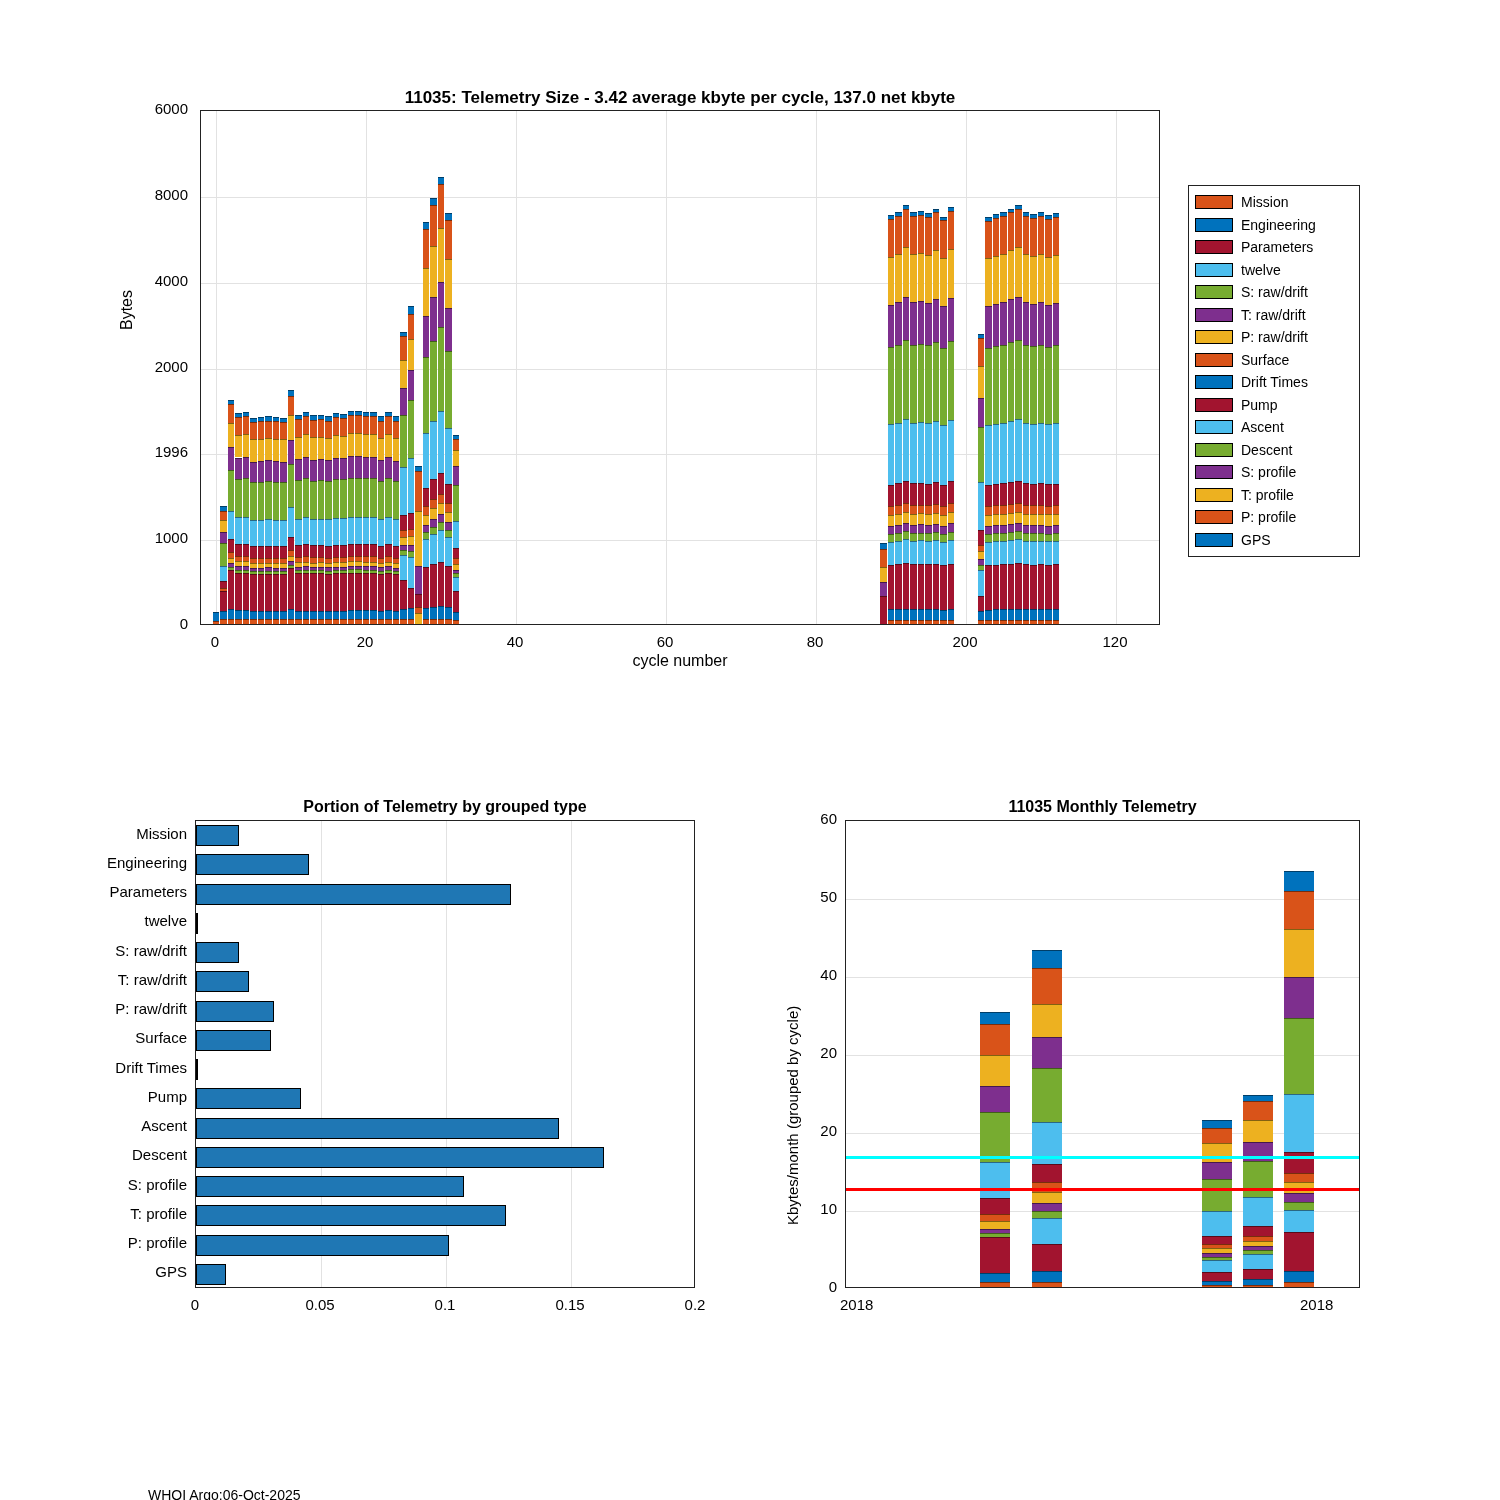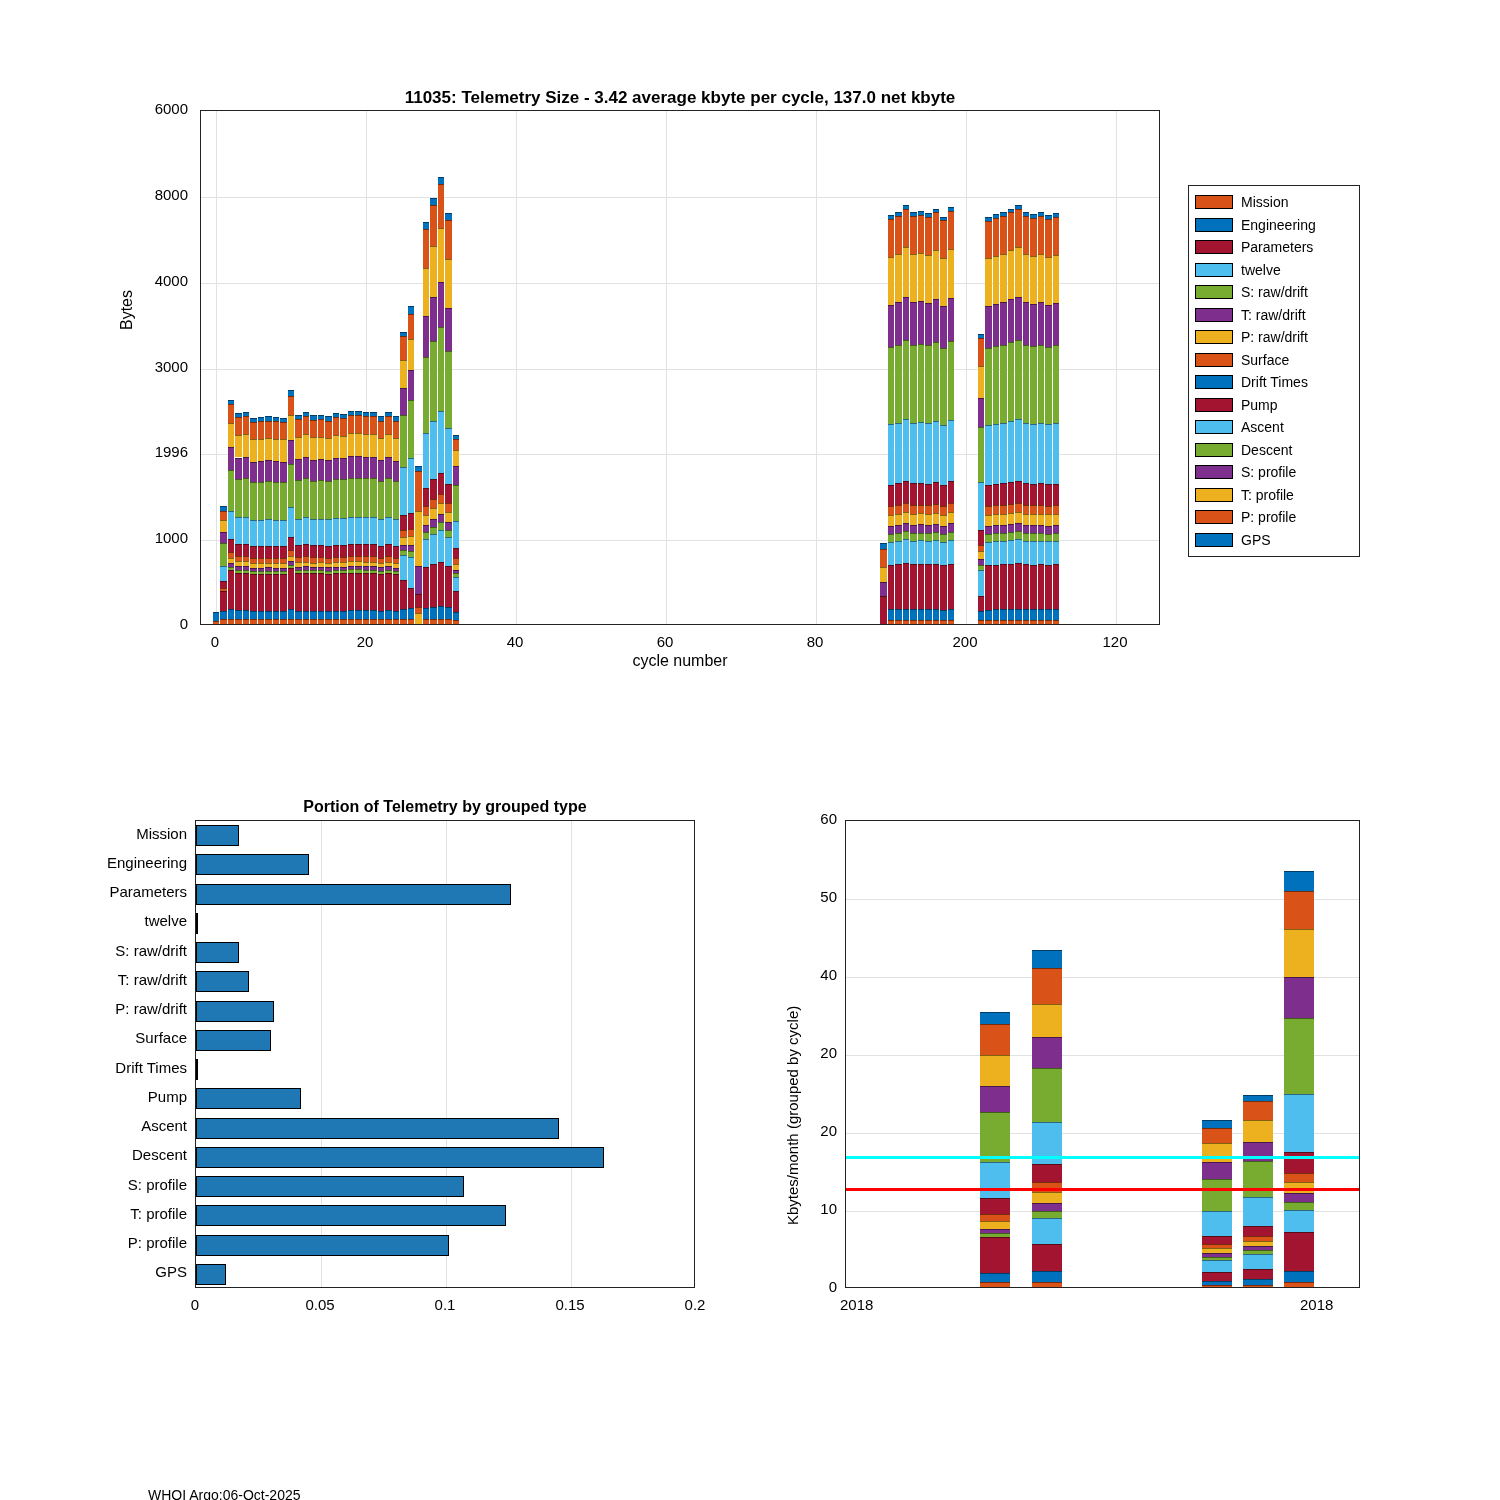--- a/index.html
+++ b/index.html
@@ -934,21 +934,21 @@
       <div class="xtl" style="left: 185px; top: 633px;">0</div>
       <div class="xtl" style="left: 335px; top: 633px;">20</div>
       <div class="xtl" style="left: 485px; top: 633px;">40</div>
       <div class="xtl" style="left: 635px; top: 633px;">60</div>
       <div class="xtl" style="left: 785px; top: 633px;">80</div>
       <div class="xtl" style="left: 935px; top: 633px;">200</div>
       <div class="xtl" style="left: 1085px; top: 633px;">120</div>
       <div class="ytl" style="left: 128px; top: 615px;">0</div>
       <div class="ytl" style="left: 128px; top: 529.167px;">1000</div>
       <div class="ytl" style="left: 128px; top: 443.333px;">1996</div>
-      <div class="ytl" style="left: 128px; top: 357.5px;">3000</div>
+      <div class="ytl" style="left: 128px; top: 357.5px;">2000</div>
       <div class="ytl" style="left: 128px; top: 271.667px;">4000</div>
       <div class="ytl" style="left: 128px; top: 185.833px;">8000</div>
       <div class="ytl" style="left: 128px; top: 100px;">6000</div>
     </div>
 
   <div id="legend">
       <div class="legend-row">
         <div class="legend-swatch" style="background: rgb(217, 83, 25);"></div>
         <div class="legend-label">Mission</div>
       </div>
@@ -1057,20 +1057,21 @@
       <div class="hcat" style="left: -13px; top: 357.125px;">Ascent</div>
       <div class="hcat" style="left: -13px; top: 386.375px;">Descent</div>
       <div class="hcat" style="left: -13px; top: 415.625px;">S: profile</div>
       <div class="hcat" style="left: -13px; top: 444.875px;">T: profile</div>
       <div class="hcat" style="left: -13px; top: 474.125px;">P: profile</div>
       <div class="hcat" style="left: -13px; top: 503.375px;">GPS</div>
     </div>
 </div>
 
 <div class="panel" id="br-panel">
+  <div id="br-title">11035 Monthly Telemetry</div>
   <div id="br-ylabel">Kbytes/month (grouped by cycle)</div>
   <div id="br-plot">
       <div class="gridh" style="top: 390px;"></div>
       <div class="gridh" style="top: 312px;"></div>
       <div class="gridh" style="top: 234px;"></div>
       <div class="gridh" style="top: 156px;"></div>
       <div class="gridh" style="top: 78px;"></div>
       <div class="bar" style="left: 134.35px; width: 30px; height: 274.56px;">
         <div class="seg" style="background: rgb(217, 83, 25); bottom: 0px; height: 4.68px;"></div>
         <div class="seg" style="background: rgb(0, 114, 189); bottom: 4.68px; height: 9.36px;"></div>

